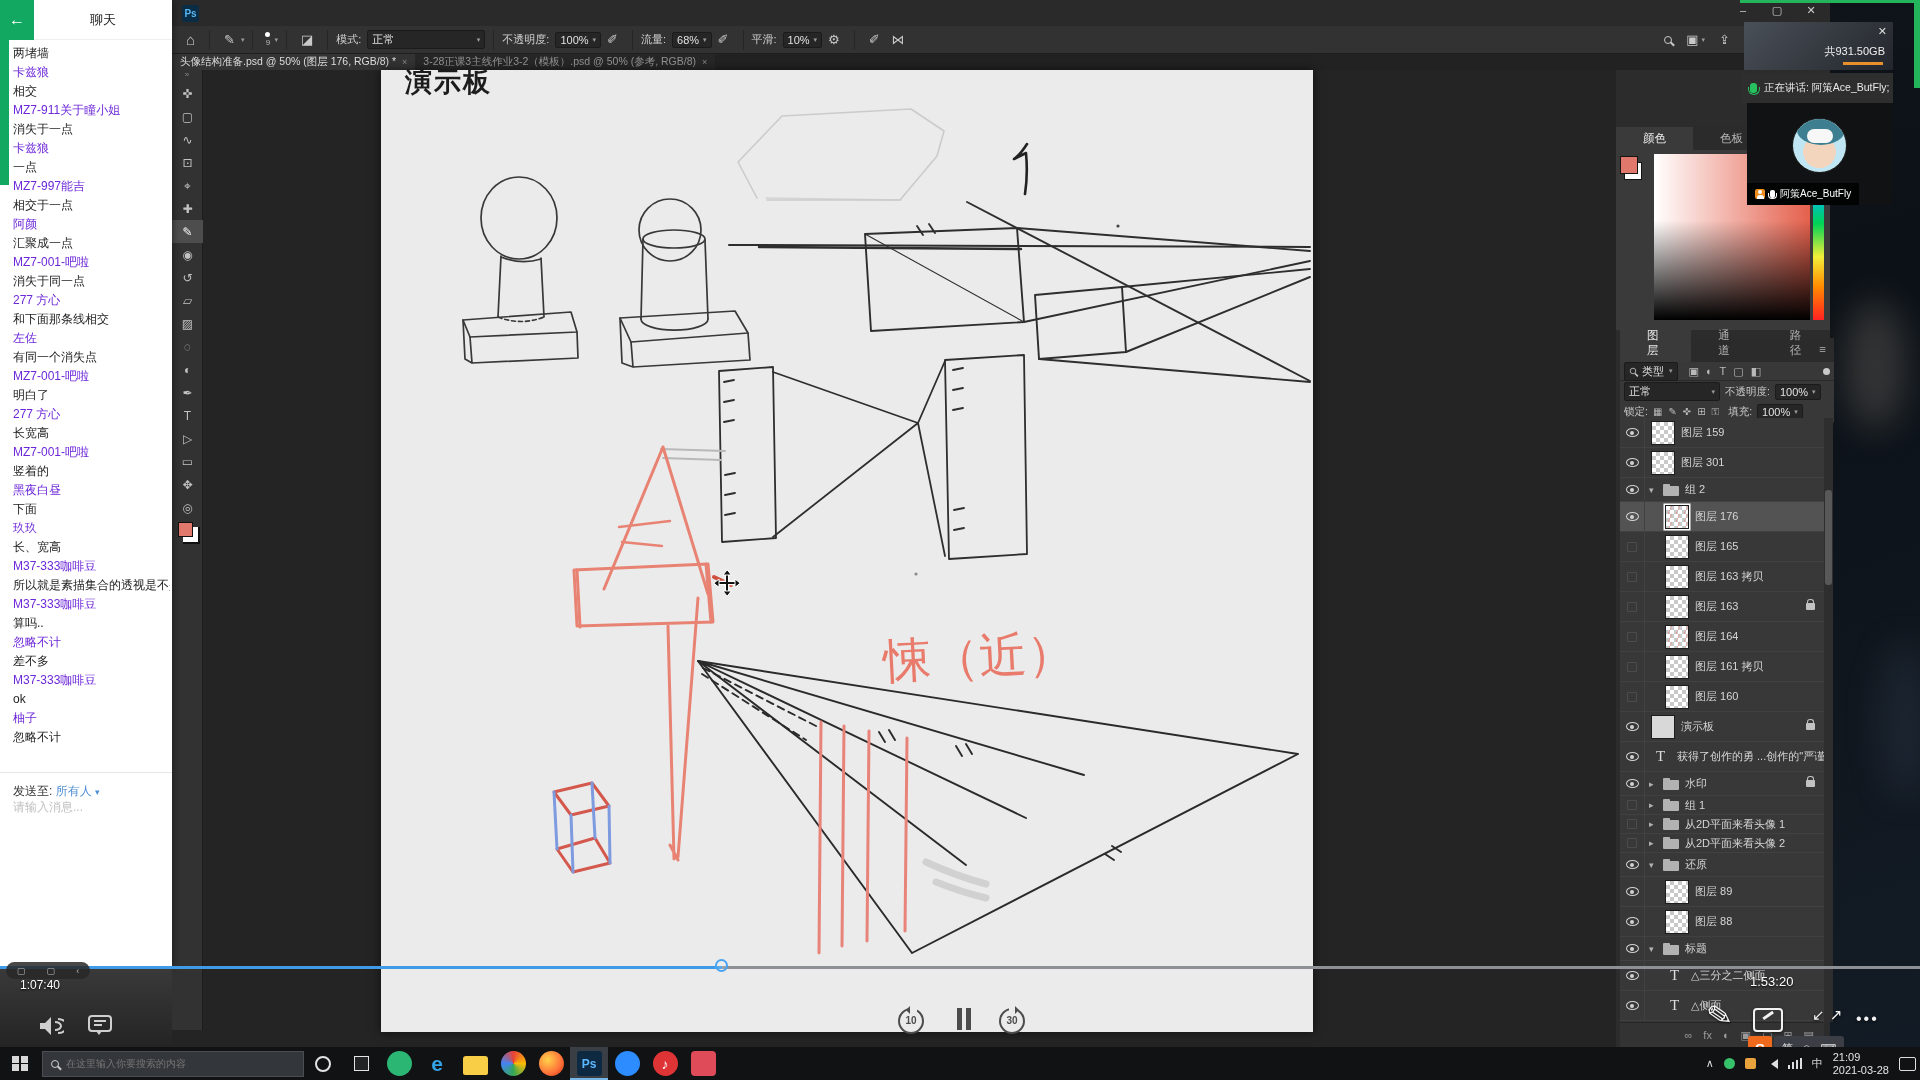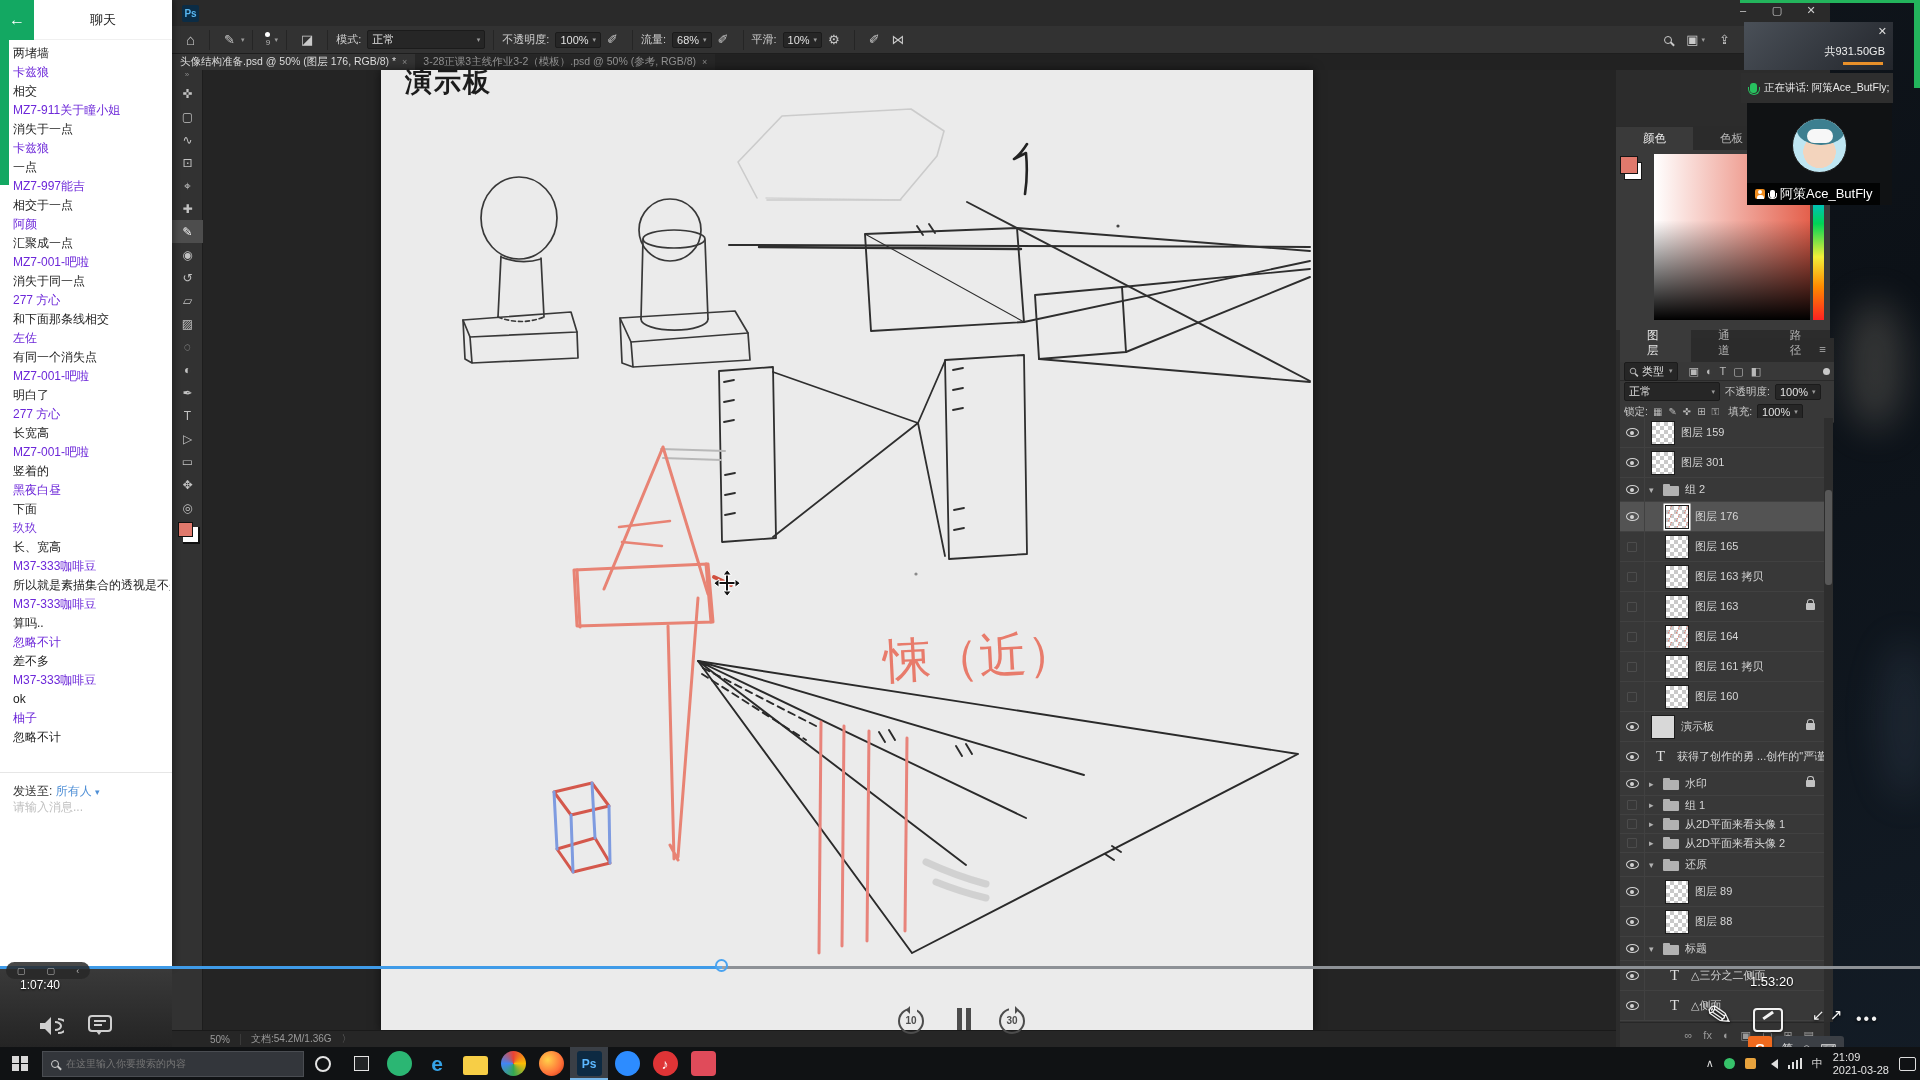--- a/index.html
+++ b/index.html
@@ -108,21 +108,21 @@
 #meet-pop .x{position:absolute;right:6px;top:3px;font-size:11px;color:#ddd}
 #meet-pop .gb{position:absolute;right:8px;top:22px}
 #meet-pop .bar{position:absolute;right:10px;top:40px;width:40px;height:3px;background:#e8902a}
 #meet-head{position:absolute;left:1741px;top:73px;width:152px;height:30px;background:#2e2e2e;display:flex;align-items:center;gap:7px;color:#e8e8e8;font-size:10.5px;padding-left:9px}
 .mic{width:7px;height:10px;background:#27c15f;border-radius:3px;position:relative;flex:none}
 .mic::after{content:"";position:absolute;left:-2.5px;top:4px;width:10px;height:7px;border:1.5px solid #27c15f;border-top:none;border-radius:0 0 6px 6px}
 #meet-tile{position:absolute;left:1747px;top:103px;width:145px;height:102px;background:#101214}
 #avatar{position:absolute;left:45px;top:15px;width:55px;height:55px;border-radius:50%;background:radial-gradient(circle at 50% 62%,#f3d4bd 0 38%,#bfe6f2 39%);overflow:hidden;border:1px solid #222}
 #avatar::before{content:"";position:absolute;left:4px;top:-4px;width:48px;height:30px;background:#3d7f90;border-radius:50%}
 #avatar::after{content:"";position:absolute;left:14px;top:10px;width:26px;height:14px;background:#f7f7f7;border-radius:7px}
-#meet-name{position:absolute;left:0;bottom:0;height:22px;background:rgba(0,0,0,.82);display:flex;align-items:center;gap:5px;color:#fff;font-size:13px;padding:0 8px}
+#meet-name{position:absolute;left:0;bottom:0;height:22px;background:rgba(0,0,0,.82);display:flex;align-items:center;gap:5px;color:#fff;font-size:10px;padding:0 8px}
 .person{width:10px;height:10px;background:#ef8d1f;border-radius:2px;position:relative}
 .person::before{content:"";position:absolute;left:3px;top:1px;width:4px;height:4px;background:#fff;border-radius:50%}
 .person::after{content:"";position:absolute;left:1.5px;top:5.5px;width:7px;height:4px;background:#fff;border-radius:3px 3px 0 0}
 .mic-w{width:5px;height:8px;background:#fff;border-radius:2px;position:relative;flex:none}
 .mic-w::after{content:"";position:absolute;left:-2px;top:3px;width:7px;height:5px;border:1px solid #fff;border-top:none;border-radius:0 0 4px 4px}
 #greenborder-r{position:absolute;right:0;top:0;width:6px;height:88px;background:#23b45c}
 #greenborder-t{position:absolute;right:0;top:0;width:180px;height:3px;background:#23b45c}
 
 #progress{position:absolute;left:0;top:966px;width:1920px;height:3px;background:#8d9196}
 #progress-fill{position:absolute;left:0;top:0;height:3px;background:#3f9be8}
@@ -414,26 +414,20 @@
 
           <g transform="translate(336,503)">
             <path d="M10,0 L10,20 M0,10 L20,10" stroke="#fff" stroke-width="4.5"></path>
             <path d="M10,0 L10,20 M0,10 L20,10" stroke="#111" stroke-width="2"></path>
             <path d="M10,-3 l-4,5 h8 Z M10,23 l-4,-5 h8 Z M-3,10 l5,-4 v8 Z M23,10 l-5,-4 v8 Z" fill="#111" stroke="#fff" stroke-width="1"></path>
           </g>
         </g>
       </svg>
     </div>
 
-    <div id="statusbar">
-      <span style="margin-left:38px">50%</span>
-      <span style="width:1px;height:11px;background:#3a3a3a;margin:0 10px"></span>
-      <span>文档:54.2M/1.36G</span>
-      <span style="margin-left:10px;color:#777">〉</span>
-    </div>
 
     <div id="panels">
 
       <div id="colorpanel">
         <div class="ptabs">
 
         <span class="ptab" data-active="yes"><span>颜色</span></span>
             <span class="ptab" data-active="no"><span>色板</span></span>
           </div>
         <div id="cp-body">

